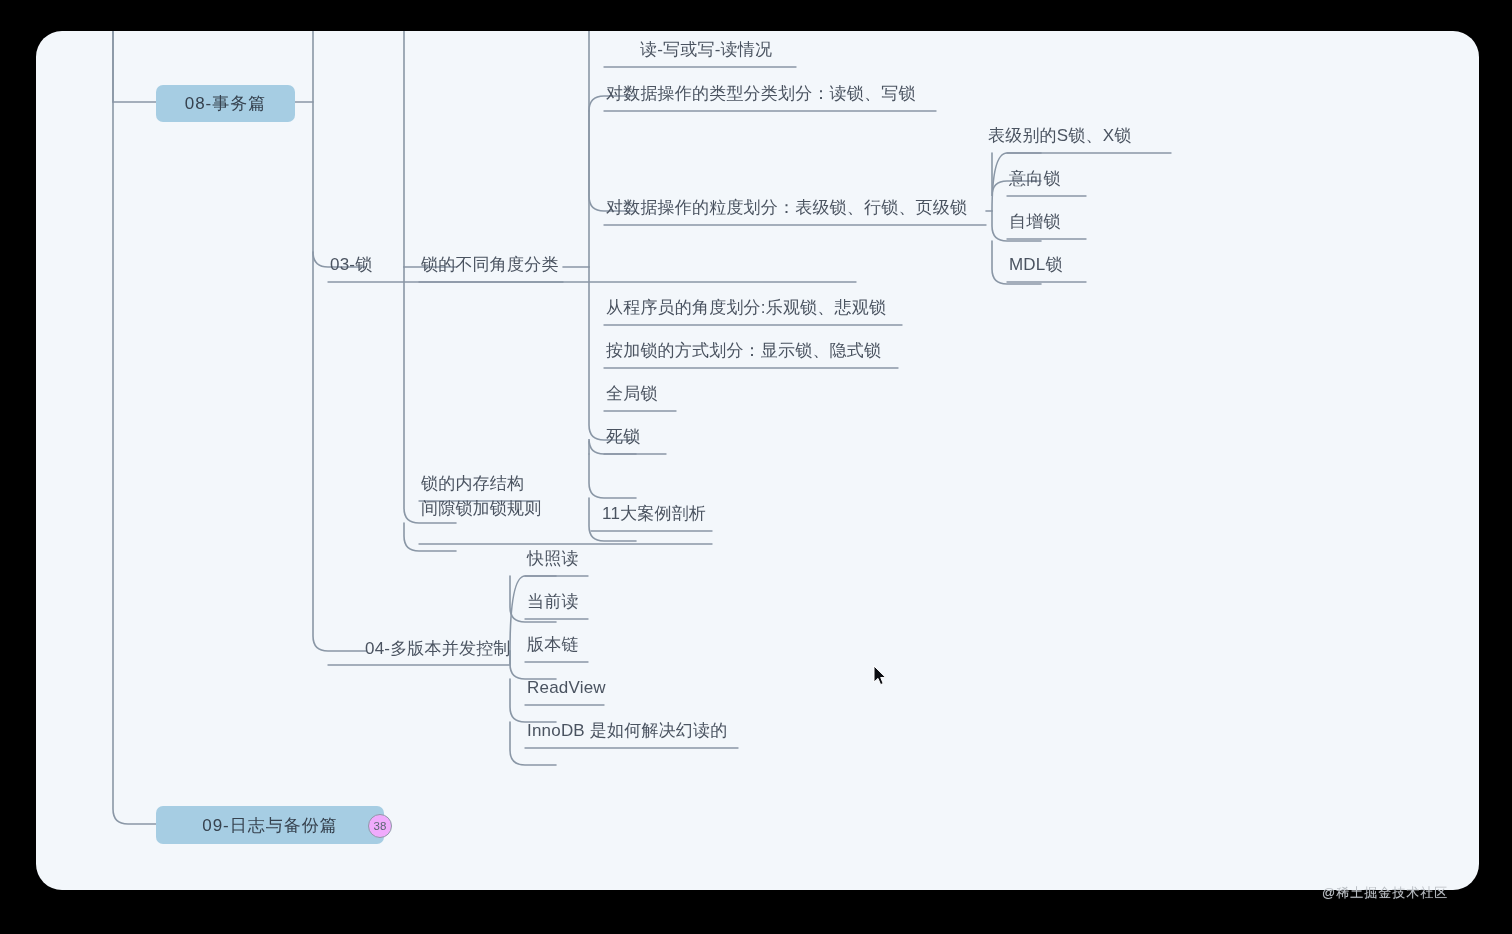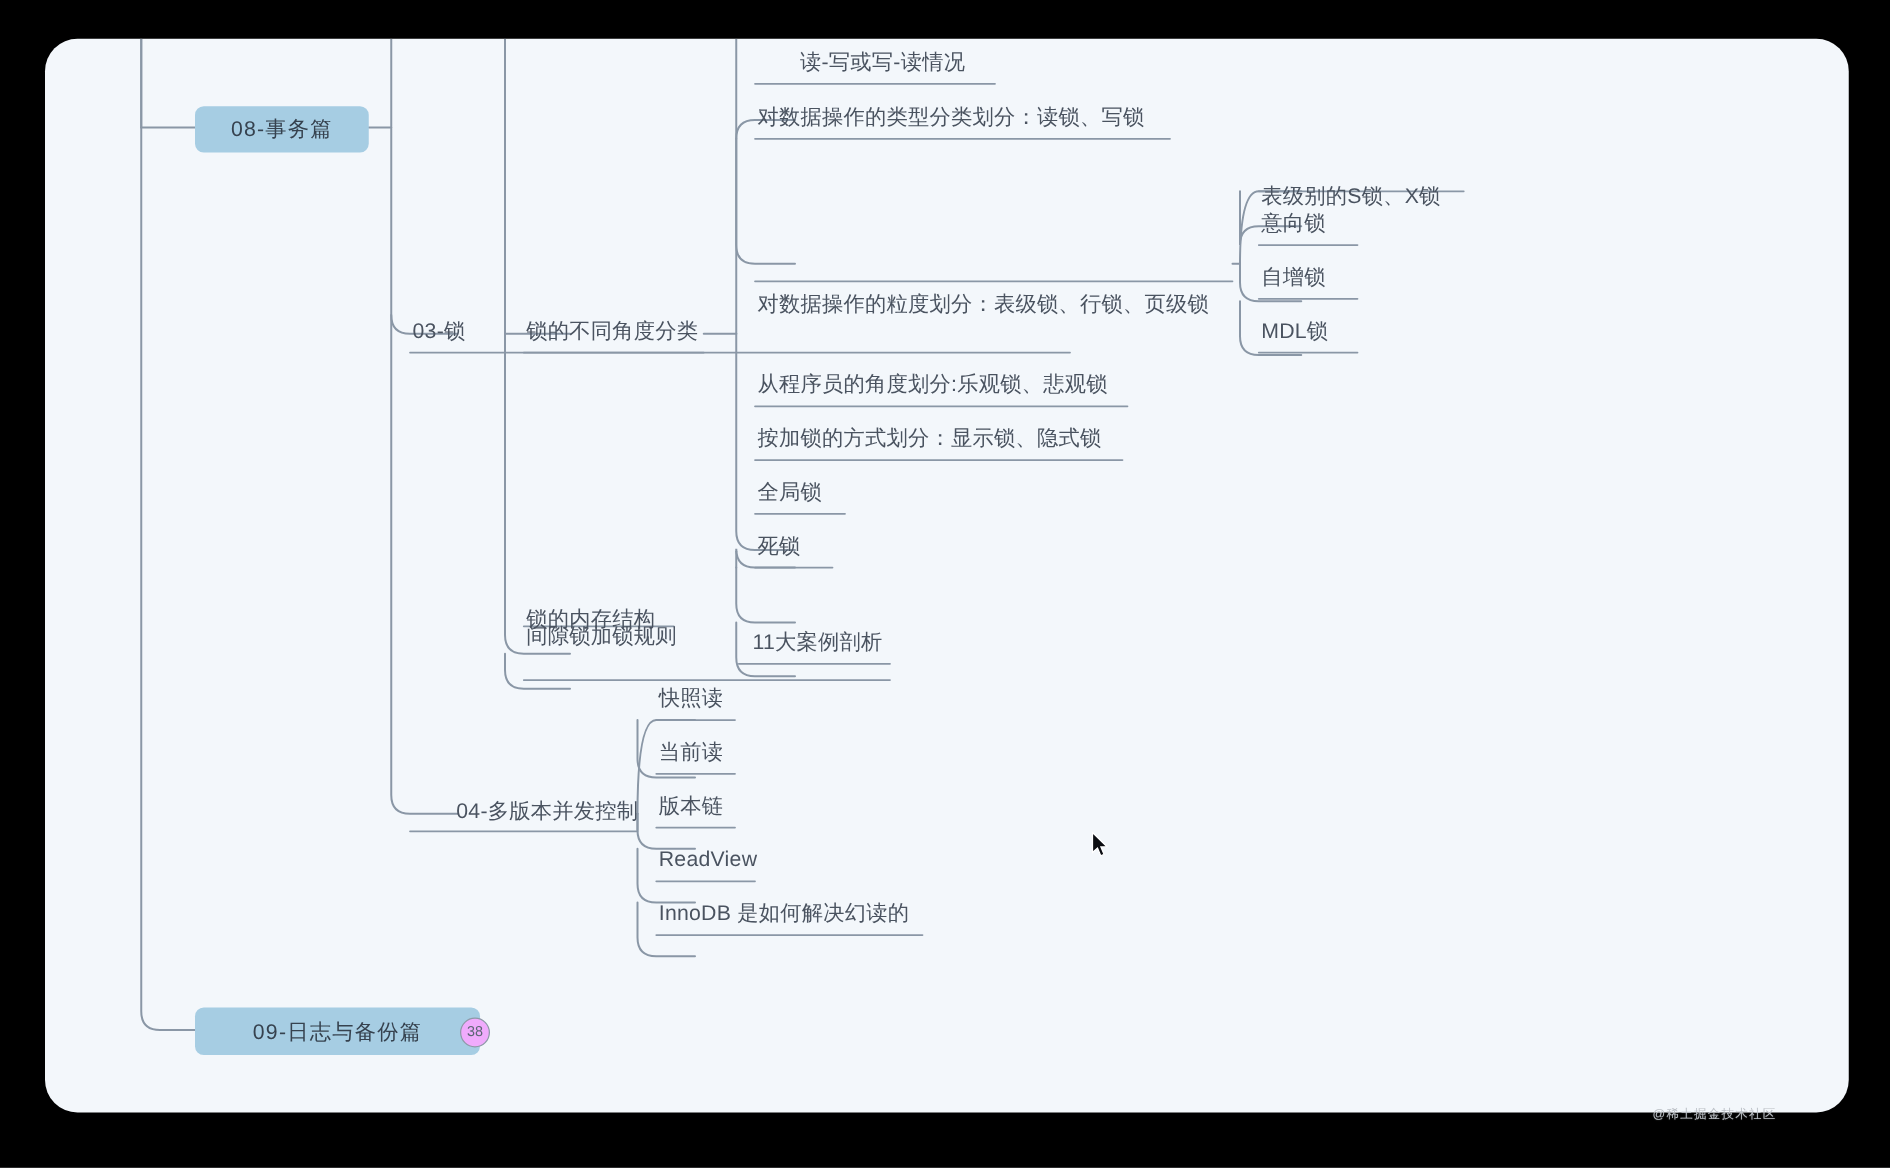--- a/index.html
+++ b/index.html
@@ -72,21 +72,21 @@
     display: flex;
     align-items: center;
     justify-content: center;
     background: #f0abfc;
   }
   
   #watermark {
     position: absolute;
     left: 1322px;
     top: 884px;
-    font-size: 10px;
+    font-size: 13px;
     color: #b9bec4;
     letter-spacing: 1px;
     white-space: nowrap;
     text-shadow: 0 0 1px rgba(255,255,255,0.35);
   }
   
   #cursor {
     position: absolute;
     left: 873px;
     top: 665px;
@@ -189,61 +189,61 @@
     </div>
 
     <div class="node lbl" style="left:292px; top:609px;margin-left:37px;">
       <span>04-多版本并发控制</span>
     </div>
 
     <div class="node lbl" style="left:385px; top:225px;">
       <span>锁的不同角度分类</span>
     </div>
 
-    <div class="node lbl" style="left:385px; top:444px;margin-top:12px;">
+    <div class="node lbl" style="left:385px; top:444px;">
       <span>锁的内存结构</span>
     </div>
 
     <div class="node lbl" style="left:385px; top:469px;">
       <span>间隙锁加锁规则</span>
     </div>
 
     <div class="node lbl" style="left:566px; top:474px;">
       <span>11大案例剖析</span>
     </div>
 
     <div class="node lbl" style="left:604px; top:10px;">
       <span>读-写或写-读情况</span>
     </div>
 
     <div class="node lbl" style="left:570px; top:54px;">
       <span>对数据操作的类型分类划分：读锁、写锁</span>
     </div>
 
-    <div class="node lbl" style="left:570px; top:168px;margin-top:36px;">
+    <div class="node lbl" style="left:570px; top:168px;">
       <span>对数据操作的粒度划分：表级锁、行锁、页级锁</span>
     </div>
 
     <div class="node lbl" style="left:570px; top:268px;">
       <span>从程序员的角度划分:乐观锁、悲观锁</span>
     </div>
 
     <div class="node lbl" style="left:570px; top:311px;">
       <span>按加锁的方式划分：显示锁、隐式锁</span>
     </div>
 
     <div class="node lbl" style="left:570px; top:354px;">
       <span>全局锁</span>
     </div>
 
     <div class="node lbl" style="left:570px; top:397px;">
       <span>死锁</span>
     </div>
 
-    <div class="node lbl" style="left:973px; top:96px;margin-top:21px;">
+    <div class="node lbl" style="left:952px; top:96px;">
       <span>表级别的S锁、X锁</span>
     </div>
 
     <div class="node lbl" style="left:973px; top:139px;">
       <span>意向锁</span>
     </div>
 
     <div class="node lbl" style="left:973px; top:182px;">
       <span>自增锁</span>
     </div>

